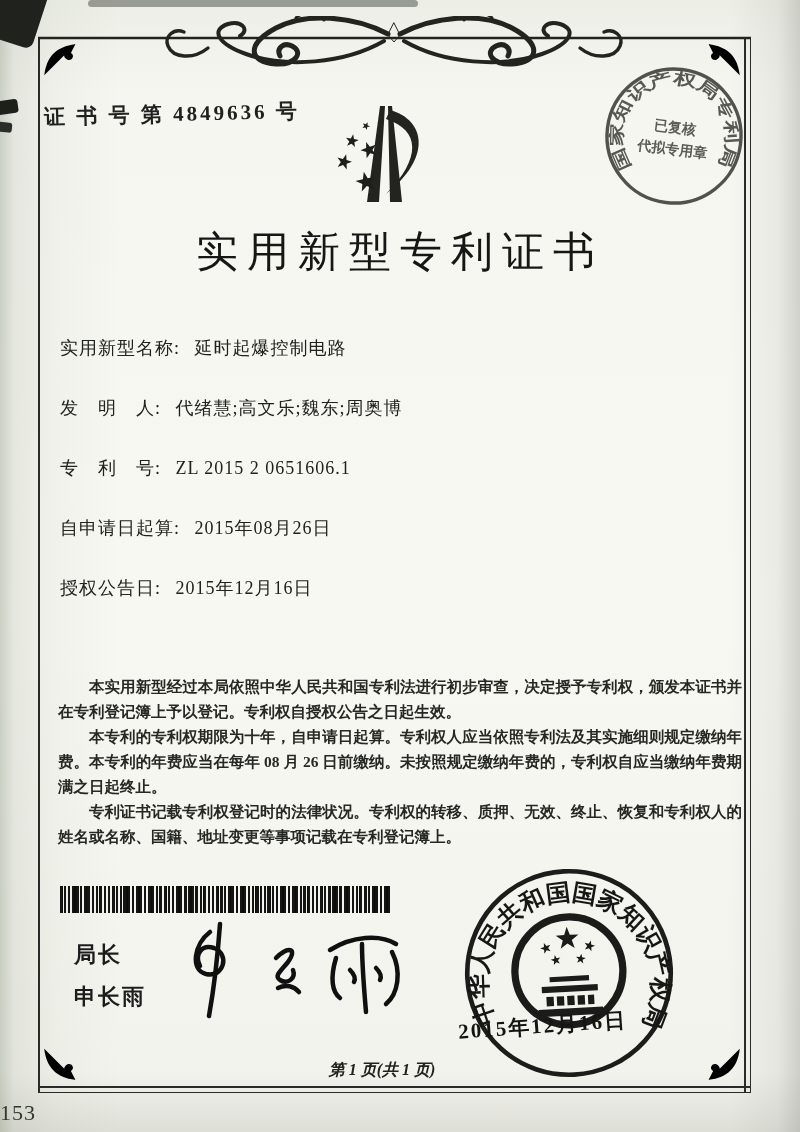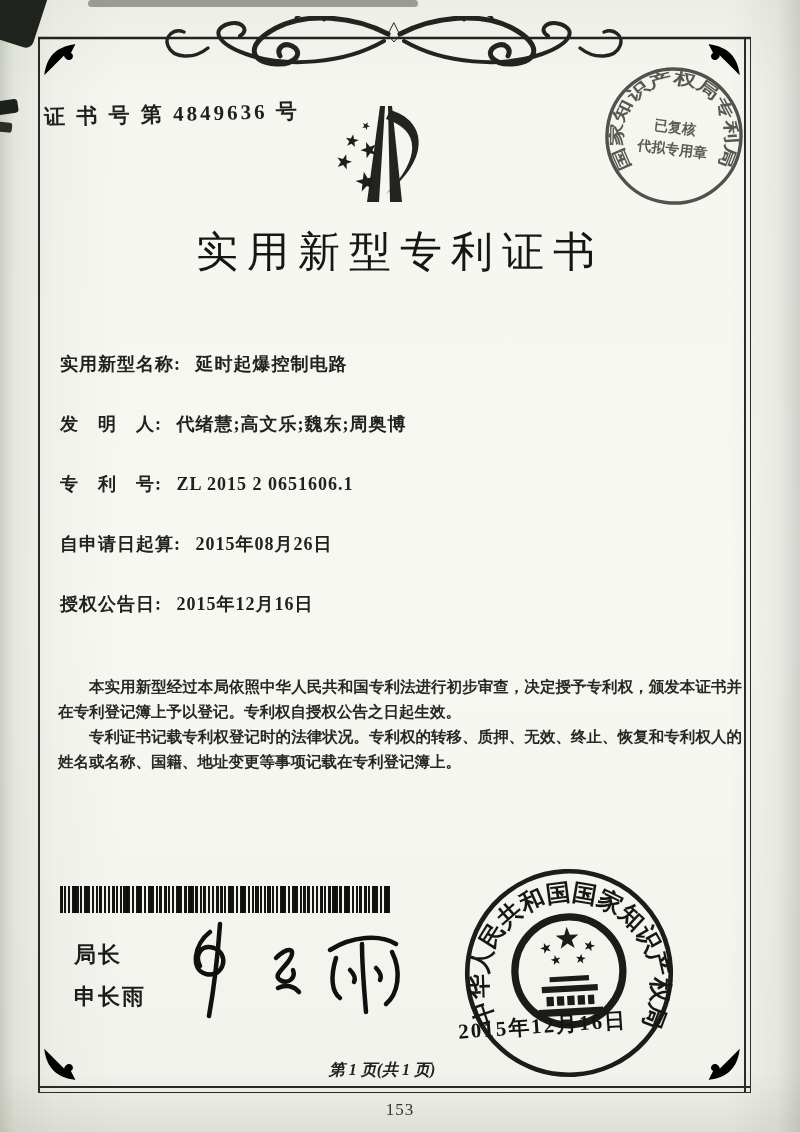--- a/index.html
+++ b/index.html
@@ -43,21 +43,21 @@
     transform:rotate(-1.4deg);color:#1f211e;
   }
   .stamp{position:absolute;left:598px;top:60px;width:152px;height:152px;transform:rotate(7deg);opacity:.88;}
   .logo{position:absolute;left:322px;top:98px;width:126px;height:110px;}
   .title{
     position:absolute;left:0;right:0;top:224px;margin:0;
     text-align:center;font-size:42px;font-weight:normal;letter-spacing:9px;color:#161614;
   }
   
   .fields{position:absolute;left:60px;top:336px;right:64px;}
-  .field{height:24px;margin-bottom:36px;font-size:18px;font-weight:bold;color:#20221e;white-space:nowrap;margin-top:16px;}
+  .field{height:24px;margin-bottom:36px;font-size:18px;font-weight:normal;color:#20221e;white-space:nowrap;}
   .field .lbl{letter-spacing:1px;}
   .field .val{margin-left:10px;letter-spacing:1px;}
   
   .body-text{position:absolute;left:58px;right:58px;top:674px;font-size:15.5px;line-height:25px;font-weight:bold;color:#262824;text-align:justify;}
   .body-text p{margin:0;text-indent:2em;}
   
   .barcode{
     position:absolute;left:60px;top:886px;width:330px;height:27px;
     background:
       repeating-linear-gradient(90deg,#141412 0 2px,rgba(0,0,0,0) 2px 4px),
@@ -68,21 +68,21 @@
   .sig-name{position:absolute;left:74px;top:982px;font-size:22px;font-weight:bold;letter-spacing:2px;}
   .signature{position:absolute;left:180px;top:918px;width:250px;height:105px;}
   .signature path{stroke:#101010;stroke-width:4.5;fill:none;stroke-linecap:round;stroke-linejoin:round;}
   .seal{position:absolute;left:460px;top:864px;width:218px;height:218px;transform:rotate(-3deg);}
   .seal-date{
     position:absolute;left:458px;top:1010px;width:220px;
     font-size:21px;font-weight:bold;letter-spacing:2px;color:#141412;
     transform:rotate(-4deg);white-space:nowrap;
   }
   .page-info{position:absolute;left:0;right:36px;top:1060px;text-align:center;font-size:16px;font-weight:bold;color:#20221e;font-style:italic;}
-  .sheet-no{position:absolute;left:0;right:0;top:1100px;text-align:center;font-size:17px;color:#33352f;letter-spacing:1px;}
+  .sheet-no{position:absolute;left:0;right:0;top:1100px;font-size:22px;color:#33352f;letter-spacing:1px;}
   .ring-text{font-family:"Liberation Serif","DejaVu Serif",serif;font-weight:bold;}
 </style>
 </head>
 <body>
 
 <div class="page">
 
   <svg width="0" height="0" style="position:absolute">
     <defs>
       <path id="star5" d="M0,-10 L2.35,-3.24 L9.51,-3.09 L3.80,1.24 L5.88,8.09 L0,4 L-5.88,8.09 L-3.80,1.24 L-9.51,-3.09 L-2.35,-3.24 Z"></path>
@@ -173,20 +173,21 @@
       <span class="val">2015年08月26日</span>
     </div>
     <div class="field">
       <span class="lbl">授权公告日:</span>
       <span class="val">2015年12月16日</span>
     </div>
   </div>
 
   <div class="body-text">
     <p>本实用新型经过本局依照中华人民共和国专利法进行初步审查，决定授予专利权，颁发本证书并在专利登记簿上予以登记。专利权自授权公告之日起生效。</p>
+    <p>本专利的专利权期限为十年，自申请日起算。专利权人应当依照专利法及其实施细则规定缴纳年费。本专利的年费应当在每年 08 月 26 日前缴纳。未按照规定缴纳年费的，专利权自应当缴纳年费期满之日起终止。</p>
     <p>专利证书记载专利权登记时的法律状况。专利权的转移、质押、无效、终止、恢复和专利权人的姓名或名称、国籍、地址变更等事项记载在专利登记簿上。</p>
   </div>
 
   <div class="barcode"></div>
 
   <div class="sig-title">局长</div>
   <div class="sig-name">申长雨</div>
   <svg class="signature" viewBox="0 0 250 105">
     <path d="M30,14 C14,26 10,52 26,56 C44,60 50,36 34,30 C22,26 14,36 20,48"></path>
     <path d="M40,6 C38,34 34,70 29,98"></path>

